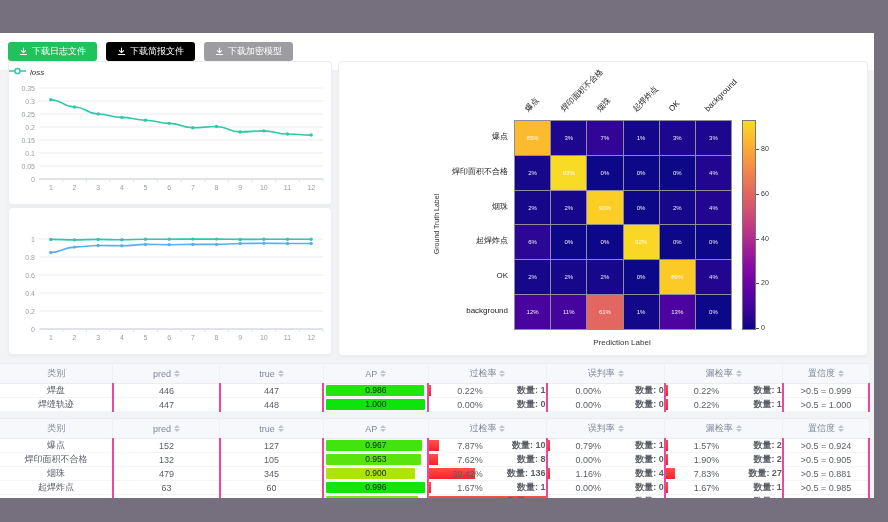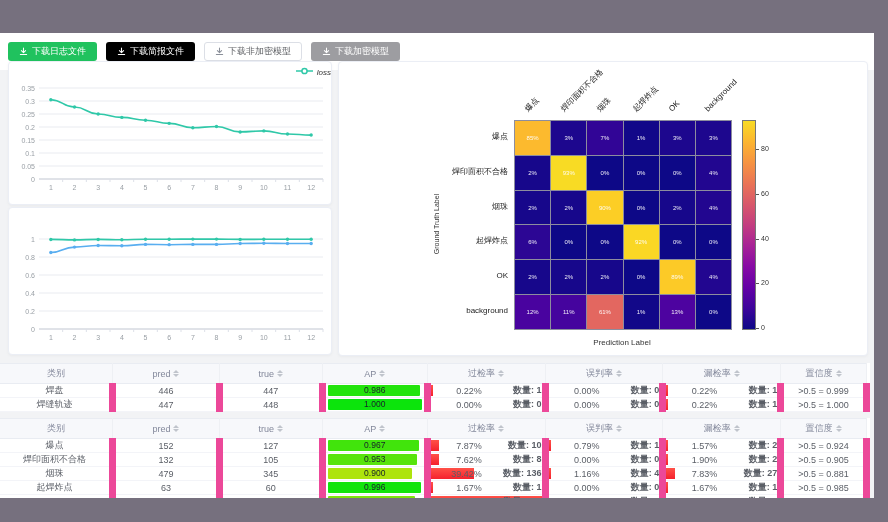--- a/index.html
+++ b/index.html
@@ -13,39 +13,39 @@
   .toolbar{height:37px;background:#ffffff;display:flex;align-items:center;gap:9px;padding-left:8px;}
   .btn{display:inline-flex;align-items:center;gap:4px;height:19px;padding:0 10px;border-radius:3px;
        font-size:9px;color:#fff;border:1px solid transparent;cursor:pointer;white-space:nowrap;}
   .btn svg{display:block;}
   .btn.plain{background:#fff;border-color:#dcdfe6;color:#606266;}
   .card{position:absolute;background:#fff;border:1px solid #ebeef5;border-radius:4px;
         box-shadow:0 1px 3px rgba(0,0,0,.04);}
   #card-loss{left:8px;top:28px;width:322px;height:142px;}
   #card-map{left:8px;top:174px;width:322px;height:146px;}
   #card-cm{left:338px;top:28px;width:528px;height:293px;}
-  .legend{position:absolute;top:5px;left:0;right:0;display:flex;justify-content:flex-end;gap:14px;z-index:2;font-style:italic;}
+  .legend{position:absolute;top:5px;left:0;right:0;display:flex;justify-content:flex-start;gap:14px;z-index:2;font-style:italic;}
   .legend-item{display:flex;align-items:center;gap:4px;font-size:8px;color:#333;cursor:pointer;}
   .cm-title{position:absolute;top:9px;left:0;right:0;text-align:center;font-size:11px;font-weight:bold;color:#1a1a1a;}
   .cm-col-label{position:absolute;font-size:8px;color:#222;white-space:nowrap;
                 transform:rotate(-45deg);transform-origin:0 100%;height:10px;line-height:10px;}
   .cm-row-label{position:absolute;font-size:8px;color:#222;text-align:right;height:10px;line-height:10px;}
   .cm-grid{position:absolute;display:grid;background:#8d8d9e;border:1px solid #8d8d9e;gap:1px;}
   .cm-cell{display:flex;align-items:center;justify-content:center;font-size:6px;color:rgba(255,255,255,.92);}
   .cm-ylabel{position:absolute;font-size:7px;color:#333;transform:translate(-50%,-50%) rotate(-90deg);white-space:nowrap;}
   .cm-xlabel{position:absolute;font-size:8px;color:#333;text-align:center;}
   .cbar{position:absolute;border:1px solid #777;}
   .cbar-tick{position:absolute;font-size:7px;color:#333;height:8px;line-height:8px;}
   .cbar-tickline{position:absolute;width:3px;height:1px;background:#555;}
   .tables{position:absolute;left:0;top:330px;width:870px;}
   table{border-collapse:collapse;width:100%;background:#fff;table-layout:fixed;}
   th{background:#f7f8fb;color:#82879a;font-weight:normal;font-size:9px;height:17px;
      border-right:1px solid #eef0f4;border-bottom:1px solid #e9ecf2;border-top:1px solid #e9ecf2;cursor:pointer;}
   td{font-size:9px;color:#5a5e66;height:13px;text-align:center;padding:0;
-     border-right:7px solid #ec4899;border-bottom:1px solid #f3f4f8;overflow:hidden;white-space:nowrap;}
+     border-right:2px solid #ec4899;border-bottom:1px solid #f3f4f8;overflow:hidden;white-space:nowrap;}
   .th-inner{display:inline-flex;align-items:center;gap:3px;justify-content:center;}
   .caret{display:inline-flex;flex-direction:column;gap:1px;}
   .caret i{display:block;width:0;height:0;border-left:3px solid transparent;border-right:3px solid transparent;}
   .caret .up{border-bottom:3px solid #c0c4cc;}
   .caret .dn{border-top:3px solid #c0c4cc;}
   .gap{height:6px;}
   .ap-wrap{position:relative;height:11px;margin:1px 2px;}
   .ap-bar{position:absolute;left:0;top:0;bottom:0;border-radius:1px;}
   .ap-text{position:absolute;left:0;right:0;top:0;bottom:0;line-height:11px;color:#17202a;font-size:8.5px;}
   .rate-wrap{position:relative;height:13px;display:flex;align-items:center;}
@@ -68,28 +68,20 @@
         </span>
         <span>下载日志文件</span>
       </button>
       <button class="btn orange" style="background: #000000;">
         <span>
           <svg width="9" height="9" viewBox="0 0 12 12">
             <path d="M6 1.5v5.5M3.2 4.8L6 7.6l2.8-2.8M1.8 10h8.4" stroke="#fff" fill="none" stroke-width="1.4" stroke-linecap="round" stroke-linejoin="round"></path>
           </svg>
         </span>
         <span>下载简报文件</span>
-      </button>
-      <button class="btn plain">
-        <span>
-          <svg width="9" height="9" viewBox="0 0 12 12">
-            <path d="M6 1.5v5.5M3.2 4.8L6 7.6l2.8-2.8M1.8 10h8.4" stroke="#8a8f99" fill="none" stroke-width="1.4" stroke-linecap="round" stroke-linejoin="round"></path>
-          </svg>
-        </span>
-        <span>下载非加密模型</span>
       </button>
       <button class="btn gray" style="background: rgb(157, 157, 161);">
         <span>
           <svg width="9" height="9" viewBox="0 0 12 12">
             <path d="M6 1.5v5.5M3.2 4.8L6 7.6l2.8-2.8M1.8 10h8.4" stroke="#fff" fill="none" stroke-width="1.4" stroke-linecap="round" stroke-linejoin="round"></path>
           </svg>
         </span>
         <span>下载加密模型</span>
       </button>
     </div>

